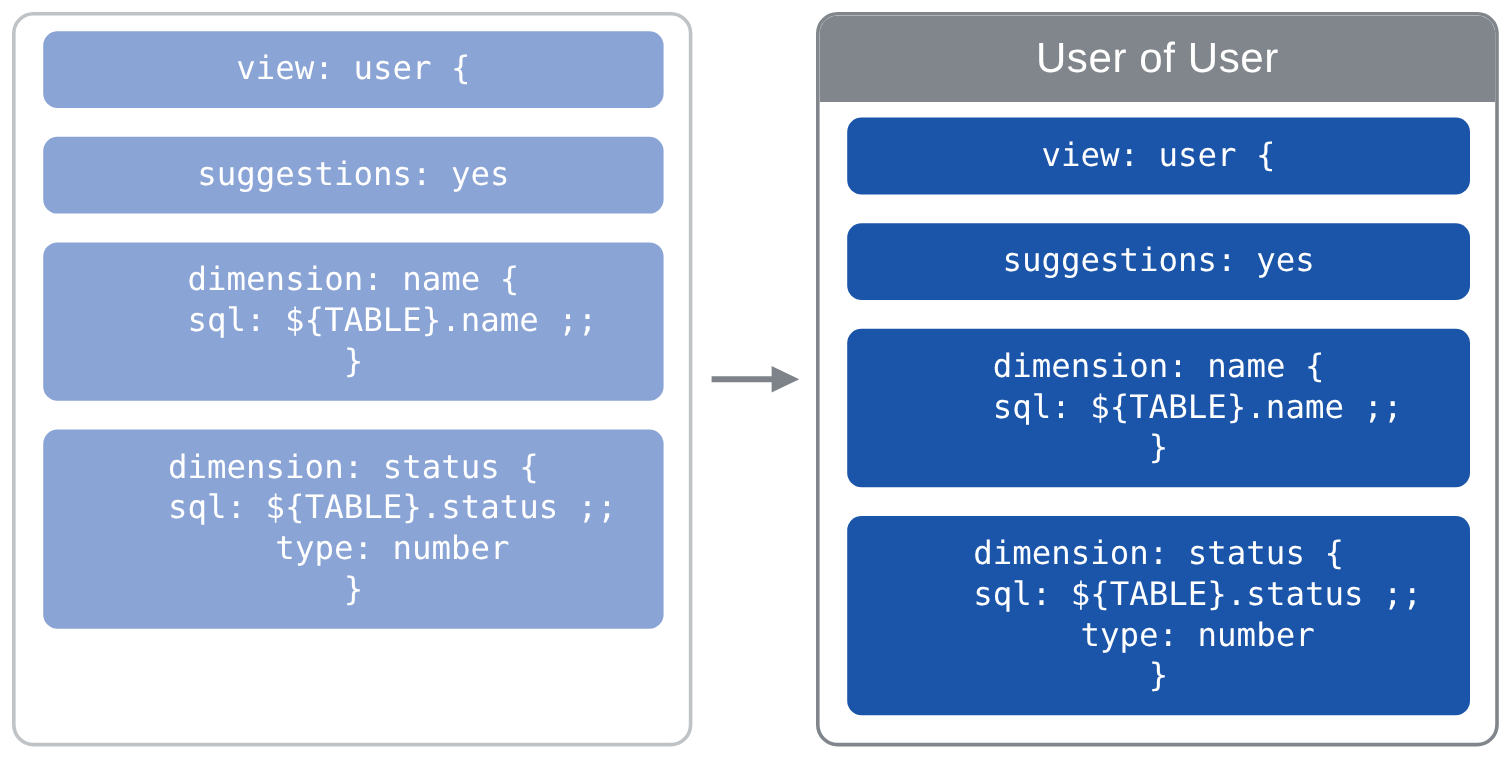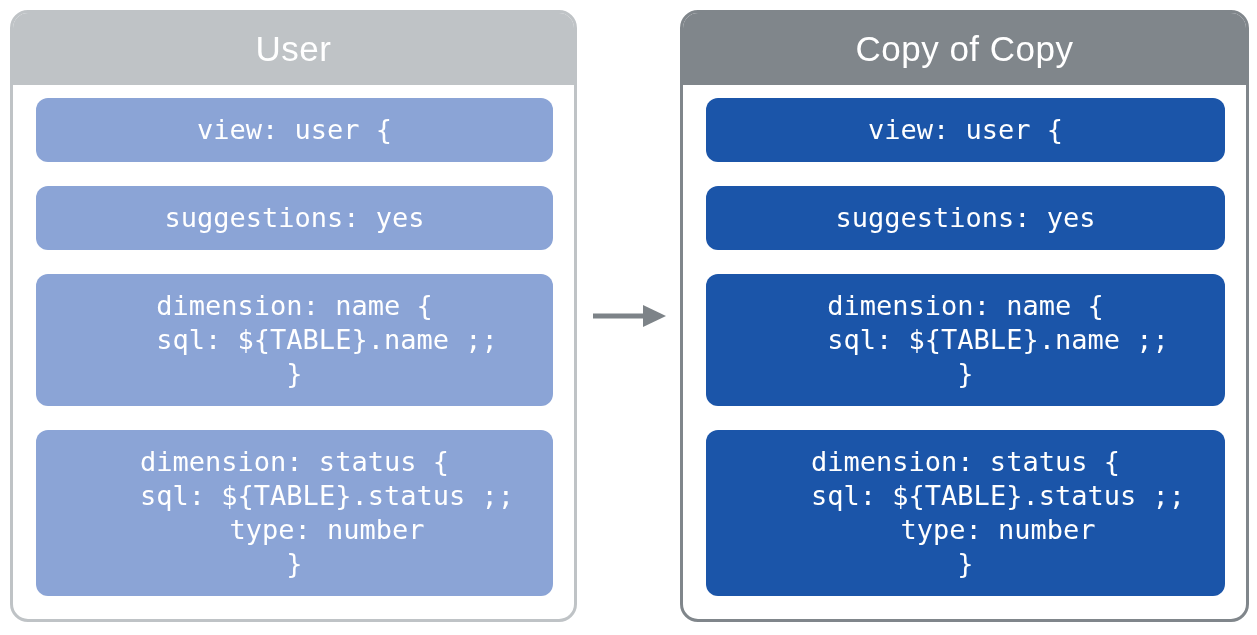--- a/index.html
+++ b/index.html
@@ -75,23 +75,20 @@
     color: var(--arrow-color, #7d8388);
   }
   .arrow svg { display: block; width: 76px; height: 28px; }
 </style>
 </head>
 <body>
 
 <div class="canvas">
 
   <div class="panel panel-left">
-    <div class="panel-header">
-      <span>User</span>
-    </div>
     <div class="panel-body">
       <pre class="code-block">view: user {</pre>
       <pre class="code-block">suggestions: yes</pre>
       <pre class="code-block">dimension: name {
     sql: ${TABLE}.name ;;
 }</pre>
       <pre class="code-block">dimension: status {
     sql: ${TABLE}.status ;;
     type: number
 }</pre>
@@ -100,21 +97,21 @@
 
   <span class="arrow">
     <svg viewBox="0 0 76 28" xmlns="http://www.w3.org/2000/svg" aria-hidden="true">
       <line x1="2" y1="14" x2="54" y2="14" stroke="currentColor" stroke-width="5"></line>
       <polygon points="52,3 75,14 52,25" fill="currentColor"></polygon>
     </svg>
   </span>
 
   <div class="panel panel-right">
     <div class="panel-header">
-      <span>Copy of Copy</span>
+      <span>User of User</span>
     </div>
     <div class="panel-body">
       <pre class="code-block">view: user {</pre>
       <pre class="code-block">suggestions: yes</pre>
       <pre class="code-block">dimension: name {
     sql: ${TABLE}.name ;;
 }</pre>
       <pre class="code-block">dimension: status {
     sql: ${TABLE}.status ;;
     type: number

